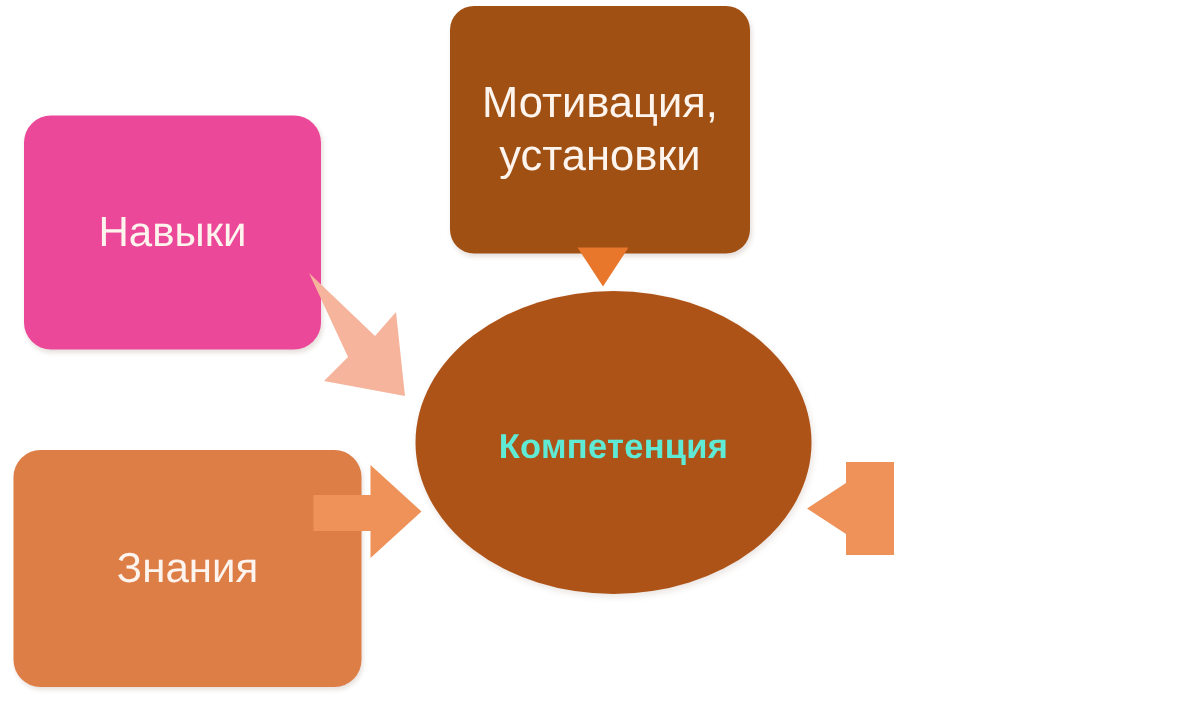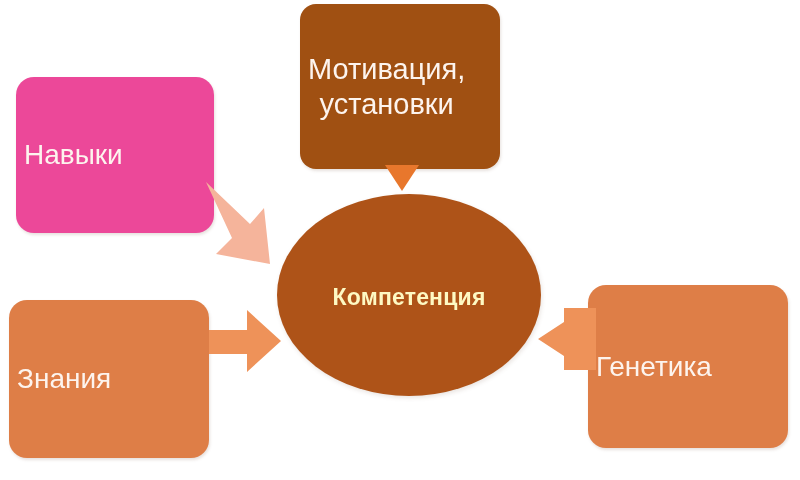--- a/index.html
+++ b/index.html
@@ -16,21 +16,21 @@
     height: 480px;
     background: #ffffff;
     overflow: hidden;
   }
 
   .node {
     position: absolute;
     box-sizing: border-box;
     display: flex;
     align-items: center;
-    justify-content: flex-start;
+    justify-content: center;
     text-align: center;
     border-radius: 18px;
     color: #fdf4ee;
     line-height: 1.18;
     user-select: none;
     box-shadow: 1px 2px 3px rgba(120, 90, 70, 0.18);
   }
 
   
   #node-skills {
@@ -48,21 +48,21 @@
     width: 200px;
     height: 165px;
     background: #a05012;
     font-size: 29px;
     border-radius: 16px;
   }
 
   #node-knowledge {
     left: 9px;
     top: 300px;
-    width: 200px;
+    width: 232px;
     height: 158px;
     background: #de7e47;
     font-size: 28px;
   }
 
   #node-genetics {
     left: 588px;
     top: 285px;
     width: 200px;
     height: 163px;
@@ -75,21 +75,21 @@
     position: absolute;
     left: 277px;
     top: 194px;
     width: 264px;
     height: 202px;
     background: #ae5318;
     border-radius: 50%;
     display: flex;
     align-items: center;
     justify-content: center;
-    color: #fef9c3;
+    color: #5eead4;
     font-size: 23px;
     font-weight: bold;
     user-select: none;
     box-shadow: 1px 2px 4px rgba(120, 90, 70, 0.16);
   }
   #node-competence .label {
     transform: translateY(2px);
     letter-spacing: 0.2px;
   }
 
@@ -140,23 +140,20 @@
 
   <div class="node" id="node-motivation">
     <span class="label">Мотивация,
 установки</span>
   </div>
 
   <div class="node" id="node-knowledge">
     <span class="label">Знания</span>
   </div>
 
-  <div class="node" id="node-genetics">
-    <span class="label">Генетика</span>
-  </div>
 
   <div id="node-competence">
     <span class="label">Компетенция</span>
   </div>
 
   <div class="arrow" id="arrow-skills">
     <svg viewBox="0 0 84 104" width="84" height="104" xmlns="http://www.w3.org/2000/svg">
       <polygon points="2,6 46,48 60,32 66,88 12,78 28,62" fill="#f5b49b"></polygon>
     </svg>
   </div>

